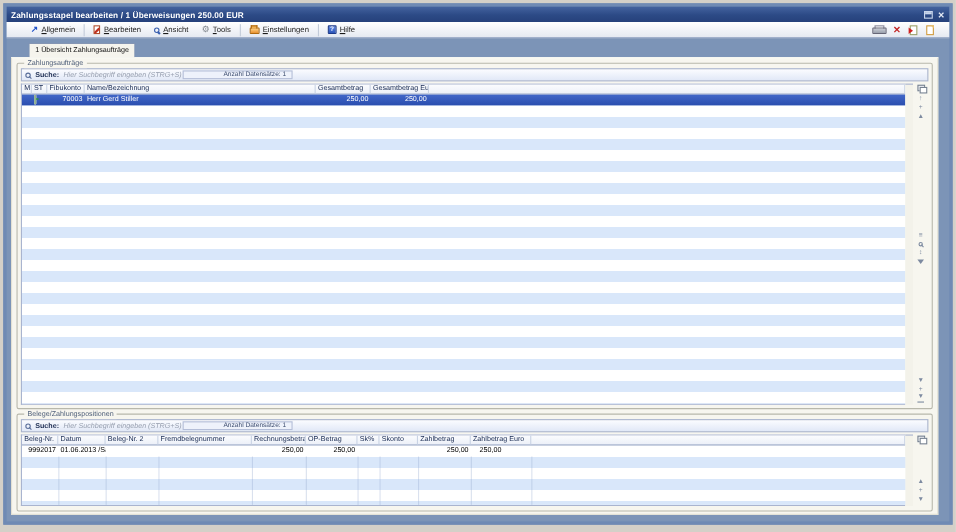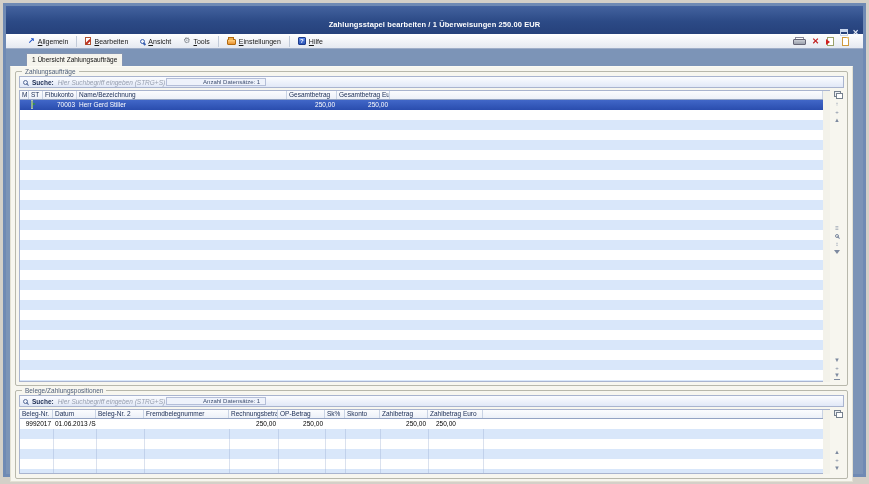--- a/index.html
+++ b/index.html
@@ -9,23 +9,23 @@
     background:#d4d0c8;
     font-family:"Liberation Sans", sans-serif;
     -webkit-font-smoothing:antialiased;
   }
   .window {
     position:absolute; left:3px; top:3px; width:863px; height:474px;
     border:3px solid #6f8ab4; background:#7c94b7;
   }
   
   .titlebar {
-    height:26px; display:flex; align-items:center; padding:14px 4px;
+    height:14px; display:flex; align-items:center; padding:0 4px;
     background:linear-gradient(180deg,#44639f 0%,#2c4a86 55%,#26417b 100%);
-    color:#fff; font-size:7.5px; font-weight:bold; letter-spacing:.1px;flex-direction:column;
+    color:#fff; font-size:7.5px; font-weight:bold; letter-spacing:.1px;
   }
   .title-controls { margin-left:auto; display:flex; align-items:center; gap:5px; }
   .win-restore { width:8px; height:7px; border:1px solid #c9d6ec; position:relative; }
   .win-restore:before { content:""; position:absolute; left:0; top:0; right:0; height:2px; background:#c9d6ec; }
   .win-close { color:#e6ecf6; font-size:7.5px; font-weight:bold; line-height:7px; }
   
   .menubar {
     height:15px; display:flex; align-items:center; padding:0 8px 0 16px;
     background:linear-gradient(#ffffff,#e5e9f1);
     border-bottom:1px solid #9eadc8; font-size:7px; color:#1a1a1a;

